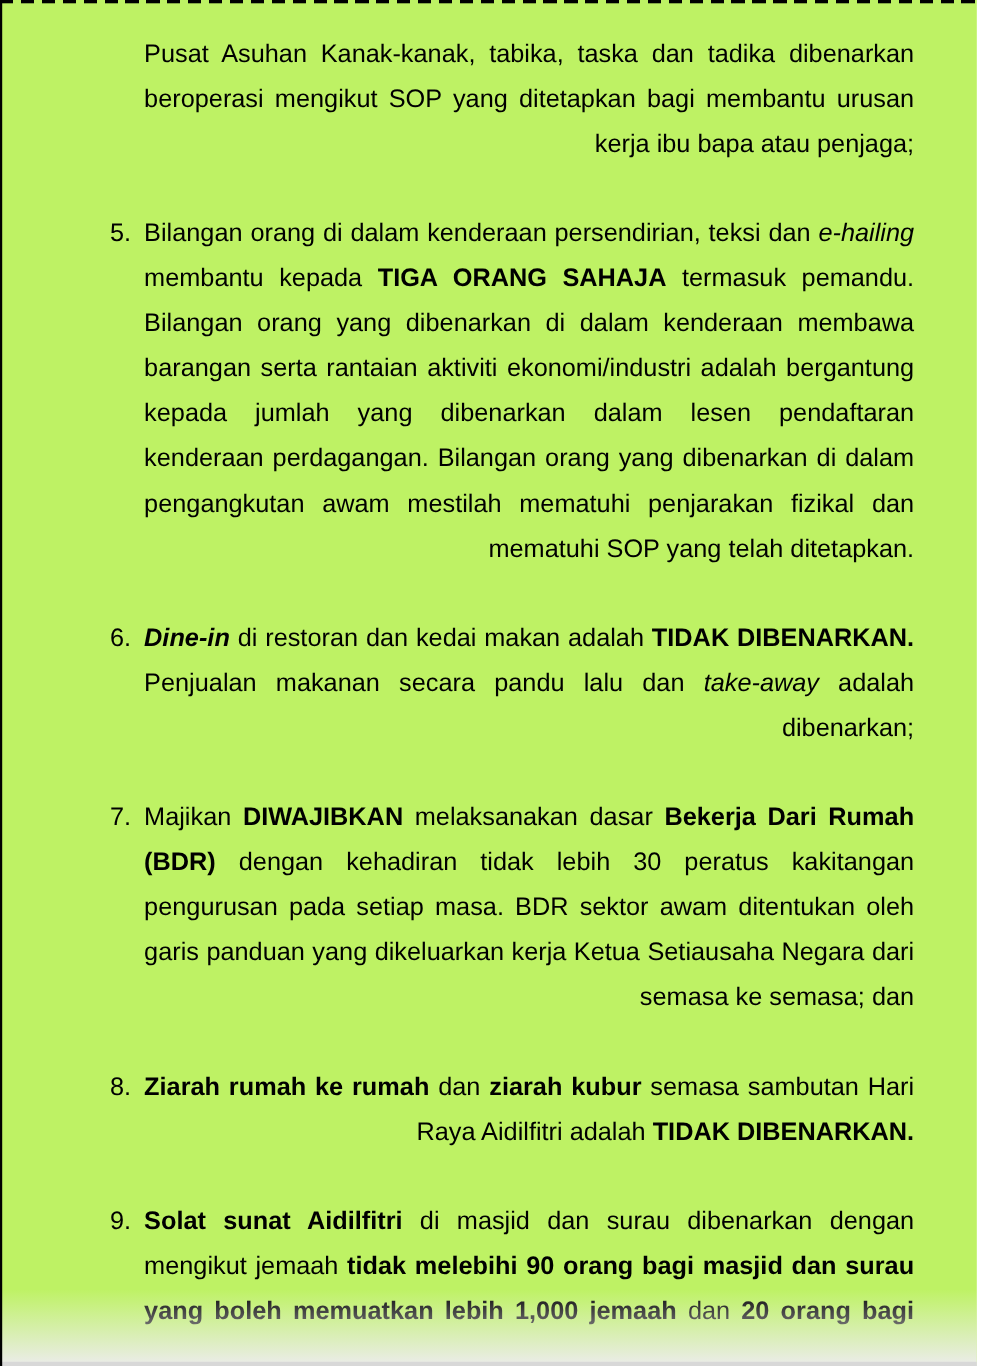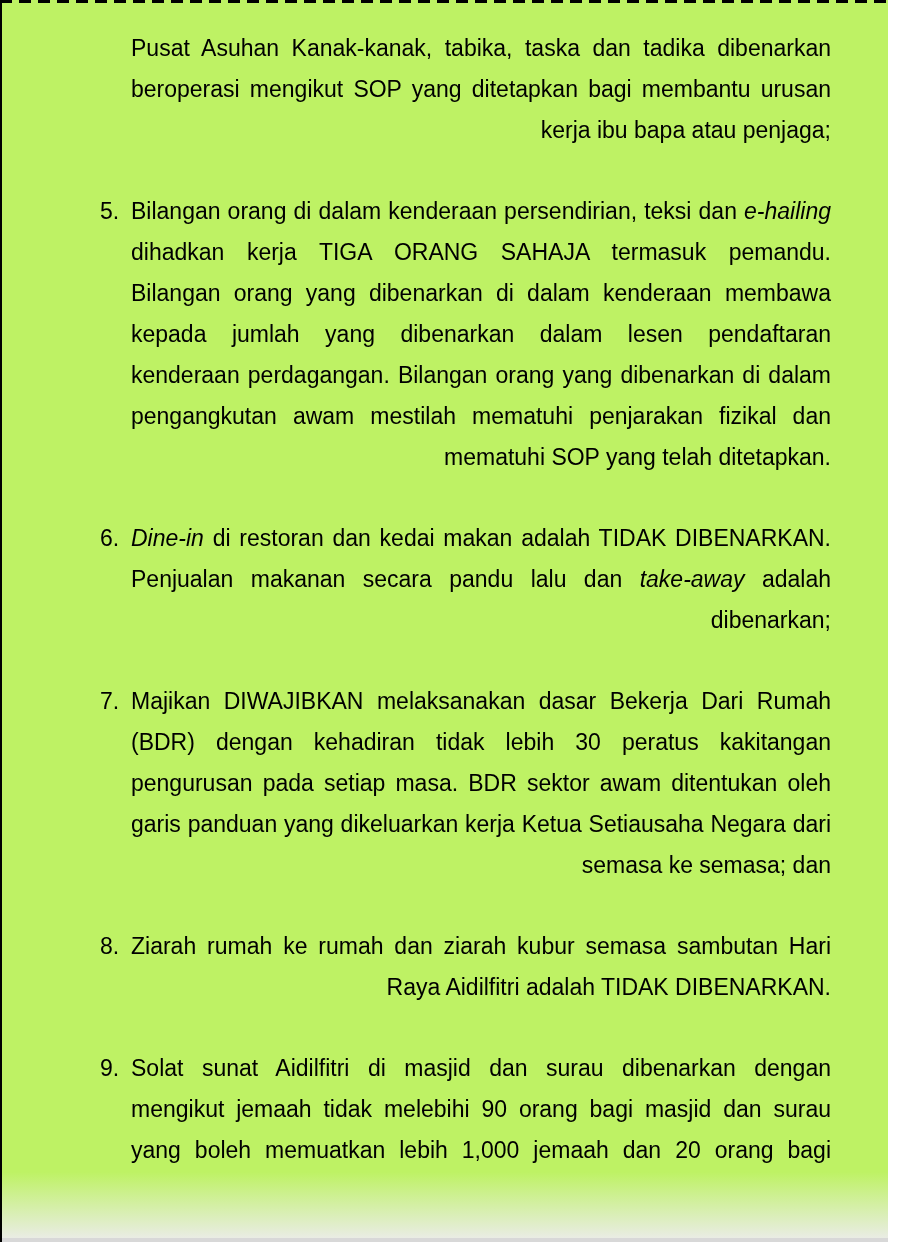--- a/index.html
+++ b/index.html
@@ -56,21 +56,21 @@
     width: 700px;
     font-size: 23px;
     line-height: 41px;
     z-index: 2;
   }
   .para { position: relative; margin: 0 0 40px 0; }
   .para:last-child { margin-bottom: 0; }
   .num { position: absolute; left: -31px; top: 0; }
   .line { text-align: right; white-space: normal; }
   .line.j { text-align: justify; text-align-last: justify; text-justify: inter-word; }
-  .b { font-weight: normal; }
+  .b { font-weight: bold; }
   .i { font-style: italic; }
 </style>
 </head>
 <body>
 
 <div id="screen">
   <div class="top-dash"></div>
   <div class="left-border"></div>
   <div class="right-bar-inner"></div>
   <div class="right-bar-outer"></div>
@@ -78,22 +78,23 @@
   <div class="bottom-edge"></div>
   <div id="doc">
       <div class="para">
         <div class="line j"><span>Pusat Asuhan Kanak-kanak, tabika, taska dan tadika dibenarkan</span></div>
         <div class="line j"><span>beroperasi mengikut SOP yang ditetapkan bagi membantu urusan</span></div>
         <div class="line"><span>kerja ibu bapa atau penjaga;</span></div>
       </div>
       <div class="para">
         <span class="num">5.</span>
         <div class="line j"><span>Bilangan orang di dalam kenderaan persendirian, teksi dan </span><span class="i">e-hailing</span></div>
-        <div class="line j"><span>dihadkan kerja </span><span class="b">TIGA ORANG SAHAJA</span><span> termasuk pemandu.</span></div>
+        <div class="line j"><span>membantu kepada </span><span class="b">TIGA ORANG SAHAJA</span><span> termasuk pemandu.</span></div>
         <div class="line j"><span>Bilangan orang yang dibenarkan di dalam kenderaan membawa</span></div>
+        <div class="line j"><span>barangan serta rantaian aktiviti ekonomi/industri adalah bergantung</span></div>
         <div class="line j"><span>kepada jumlah yang dibenarkan dalam lesen pendaftaran</span></div>
         <div class="line j"><span>kenderaan perdagangan. Bilangan orang yang dibenarkan di dalam</span></div>
         <div class="line j"><span>pengangkutan awam mestilah mematuhi penjarakan fizikal dan</span></div>
         <div class="line"><span>mematuhi SOP yang telah ditetapkan.</span></div>
       </div>
       <div class="para">
         <span class="num">6.</span>
         <div class="line j"><span class="b i">Dine-in</span><span> di restoran dan kedai makan adalah </span><span class="b">TIDAK DIBENARKAN.</span></div>
         <div class="line j"><span>Penjualan makanan secara pandu lalu dan </span><span class="i">take-away</span><span> adalah</span></div>
         <div class="line"><span>dibenarkan;</span></div>

